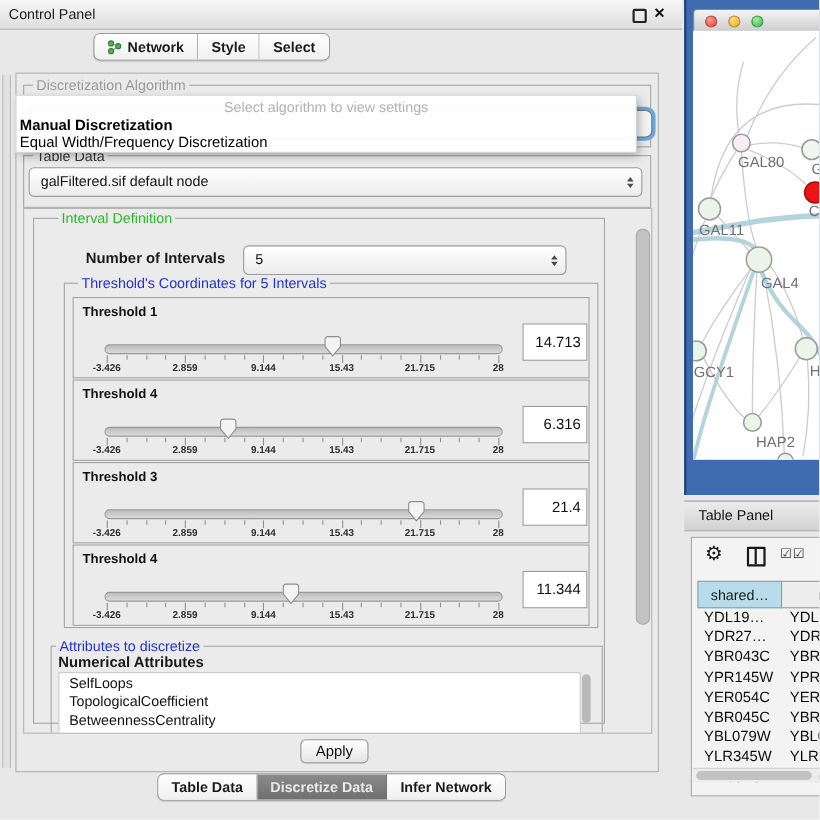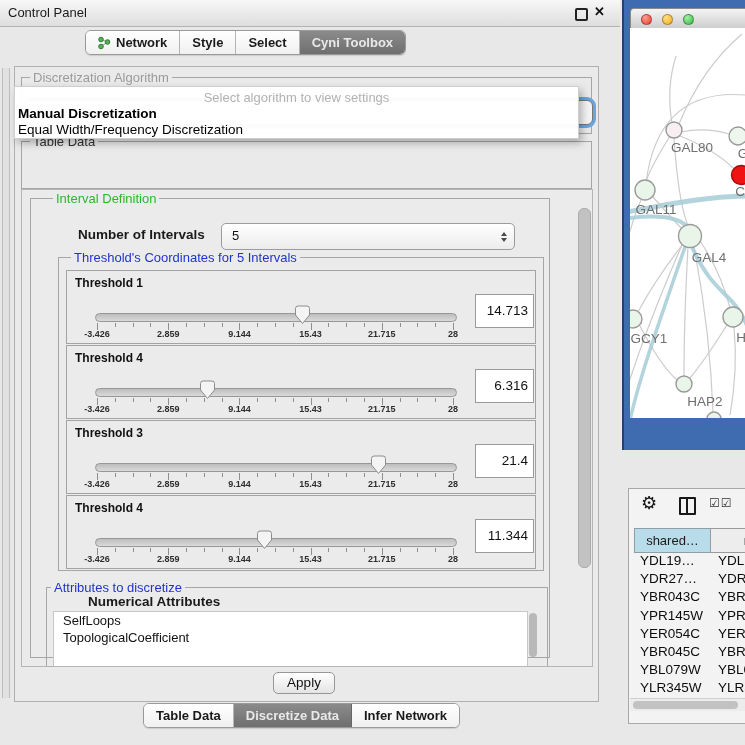--- a/index.html
+++ b/index.html
@@ -112,35 +112,39 @@
           <circle cx="9.5" cy="6" r="2.3" fill="#55b155" stroke="#2e7d32"></circle>
         </svg>
         <span>Network</span>
       </div>
       <div class="seg-item">
         <span>Style</span>
       </div>
       <div class="seg-item">
         <span>Select</span>
       </div>
-      <div class="seg-item selected">
-        <span>Cyni Toolbox</span>
-      </div>
     </div>
 
   <div class="outer-panel">
 
     <div class="group" style="left:6px;top:10px;width:569px;height:55px;">
       <span class="glabel" style="color:#9a9a9a;">Discretization Algorithm</span>
     </div>
 
     <div class="combo-focus"></div>
 
     <div class="group" style="left:6px;top:74px;width:569px;height:46px;">
       <span class="glabel" style="color:#333;">Table Data</span>
+      <div class="combo" style="left:4px;top:10px;width:556px;height:25px;">
+        <span class="val">galFiltered.sif default node</span>
+        <span class="stepper">
+            <span class="tri-up"></span>
+            <span class="tri-dn"></span>
+          </span>
+      </div>
     </div>
 
     <div class="scrollpane">
 
       <div class="group" style="left:8px;top:8px;width:518px;height:458px;">
         <span class="glabel" style="left:22px;color:#2cb82c;">Interval Definition</span>
 
         <span class="abs" style="left:47px;top:28px;font-weight:bold;font-size:13.5px;">Number of Intervals</span>
         <div class="combo" style="left:190px;top:24px;width:292px;height:25px;">
           <span class="val">5</span>
@@ -292,24 +296,25 @@
                     <path d="M1.5 3.5 a2.5 2.5 0 0 1 2.5 -2.5 h9 a2.5 2.5 0 0 1 2.5 2.5 v6.5 L8.5 18.5 L1.5 10 z" fill="#f4f4f4" stroke="#8d8d8d" stroke-width="1"></path>
                   </svg></div>
                 <div class="vbox">11.344</div>
               </div>
             </div>
         </div>
       </div>
 
       <div class="group" style="left:24px;top:397px;width:500px;height:110px;">
         <span class="glabel" style="left:4px;color:#2233cc;">Attributes to discretize</span>
-        <span class="abs" style="left:6px;top:6px;font-weight:bold;font-size:13.5px;margin-left:35px;">Numerical Attributes</span>
+        <span class="abs" style="left:6px;top:6px;font-weight:bold;font-size:13.5px;">Numerical Attributes</span>
         <div class="attr-list" id="attr-list">
             <div class="attr-item">SelfLoops</div>
             <div class="attr-item">TopologicalCoefficient</div>
+            <div class="attr-item">BetweennessCentrality</div>
           </div>
         <div class="attr-thumb"></div>
       </div>
 
       <div class="vthumb"></div>
     </div>
 
     <div class="apply-btn">Apply</div>
   </div>
 
@@ -375,20 +380,23 @@
         <text x="62" y="124" text-anchor="middle" font-size="13.5" fill="#707070" font-family="&quot;Liberation Sans&quot;,sans-serif">GAL80</text>
         <text x="113" y="130" text-anchor="middle" font-size="13.5" fill="#707070" font-family="&quot;Liberation Sans&quot;,sans-serif">G</text>
         <text x="110" y="168" text-anchor="middle" font-size="13.5" fill="#707070" font-family="&quot;Liberation Sans&quot;,sans-serif">C</text>
         <text x="26" y="186" text-anchor="middle" font-size="13.5" fill="#707070" font-family="&quot;Liberation Sans&quot;,sans-serif">GAL11</text>
         <text x="79" y="234" text-anchor="middle" font-size="13.5" fill="#707070" font-family="&quot;Liberation Sans&quot;,sans-serif">GAL4</text>
         <text x="19" y="315" text-anchor="middle" font-size="13.5" fill="#707070" font-family="&quot;Liberation Sans&quot;,sans-serif">GCY1</text>
         <text x="111" y="314" text-anchor="middle" font-size="13.5" fill="#707070" font-family="&quot;Liberation Sans&quot;,sans-serif">H</text>
         <text x="75" y="378" text-anchor="middle" font-size="13.5" fill="#707070" font-family="&quot;Liberation Sans&quot;,sans-serif">HAP2</text>
       </svg></div>
 
+  <div class="tp-bar">
+    <span class="t">Table Panel</span>
+  </div>
   <div class="tp-outer">
     <span class="abs" style="left:12px;top:3px;font-size:18px;color:#181818;">⚙</span>
     <span class="tp-colicon">
         <span class="mid"></span>
       </span>
     <span class="abs" style="left:80px;top:7px;font-size:12px;color:#333;letter-spacing:1px;">☑☑</span>
 
     <div class="tp-hcell" style="left:5px;width:75px;background:#b9dcea;">shared…</div>
     <div class="tp-hcell" style="left:81px;width:80px;background:#ededed;border-color:#9a9a9a;">na</div>
 

